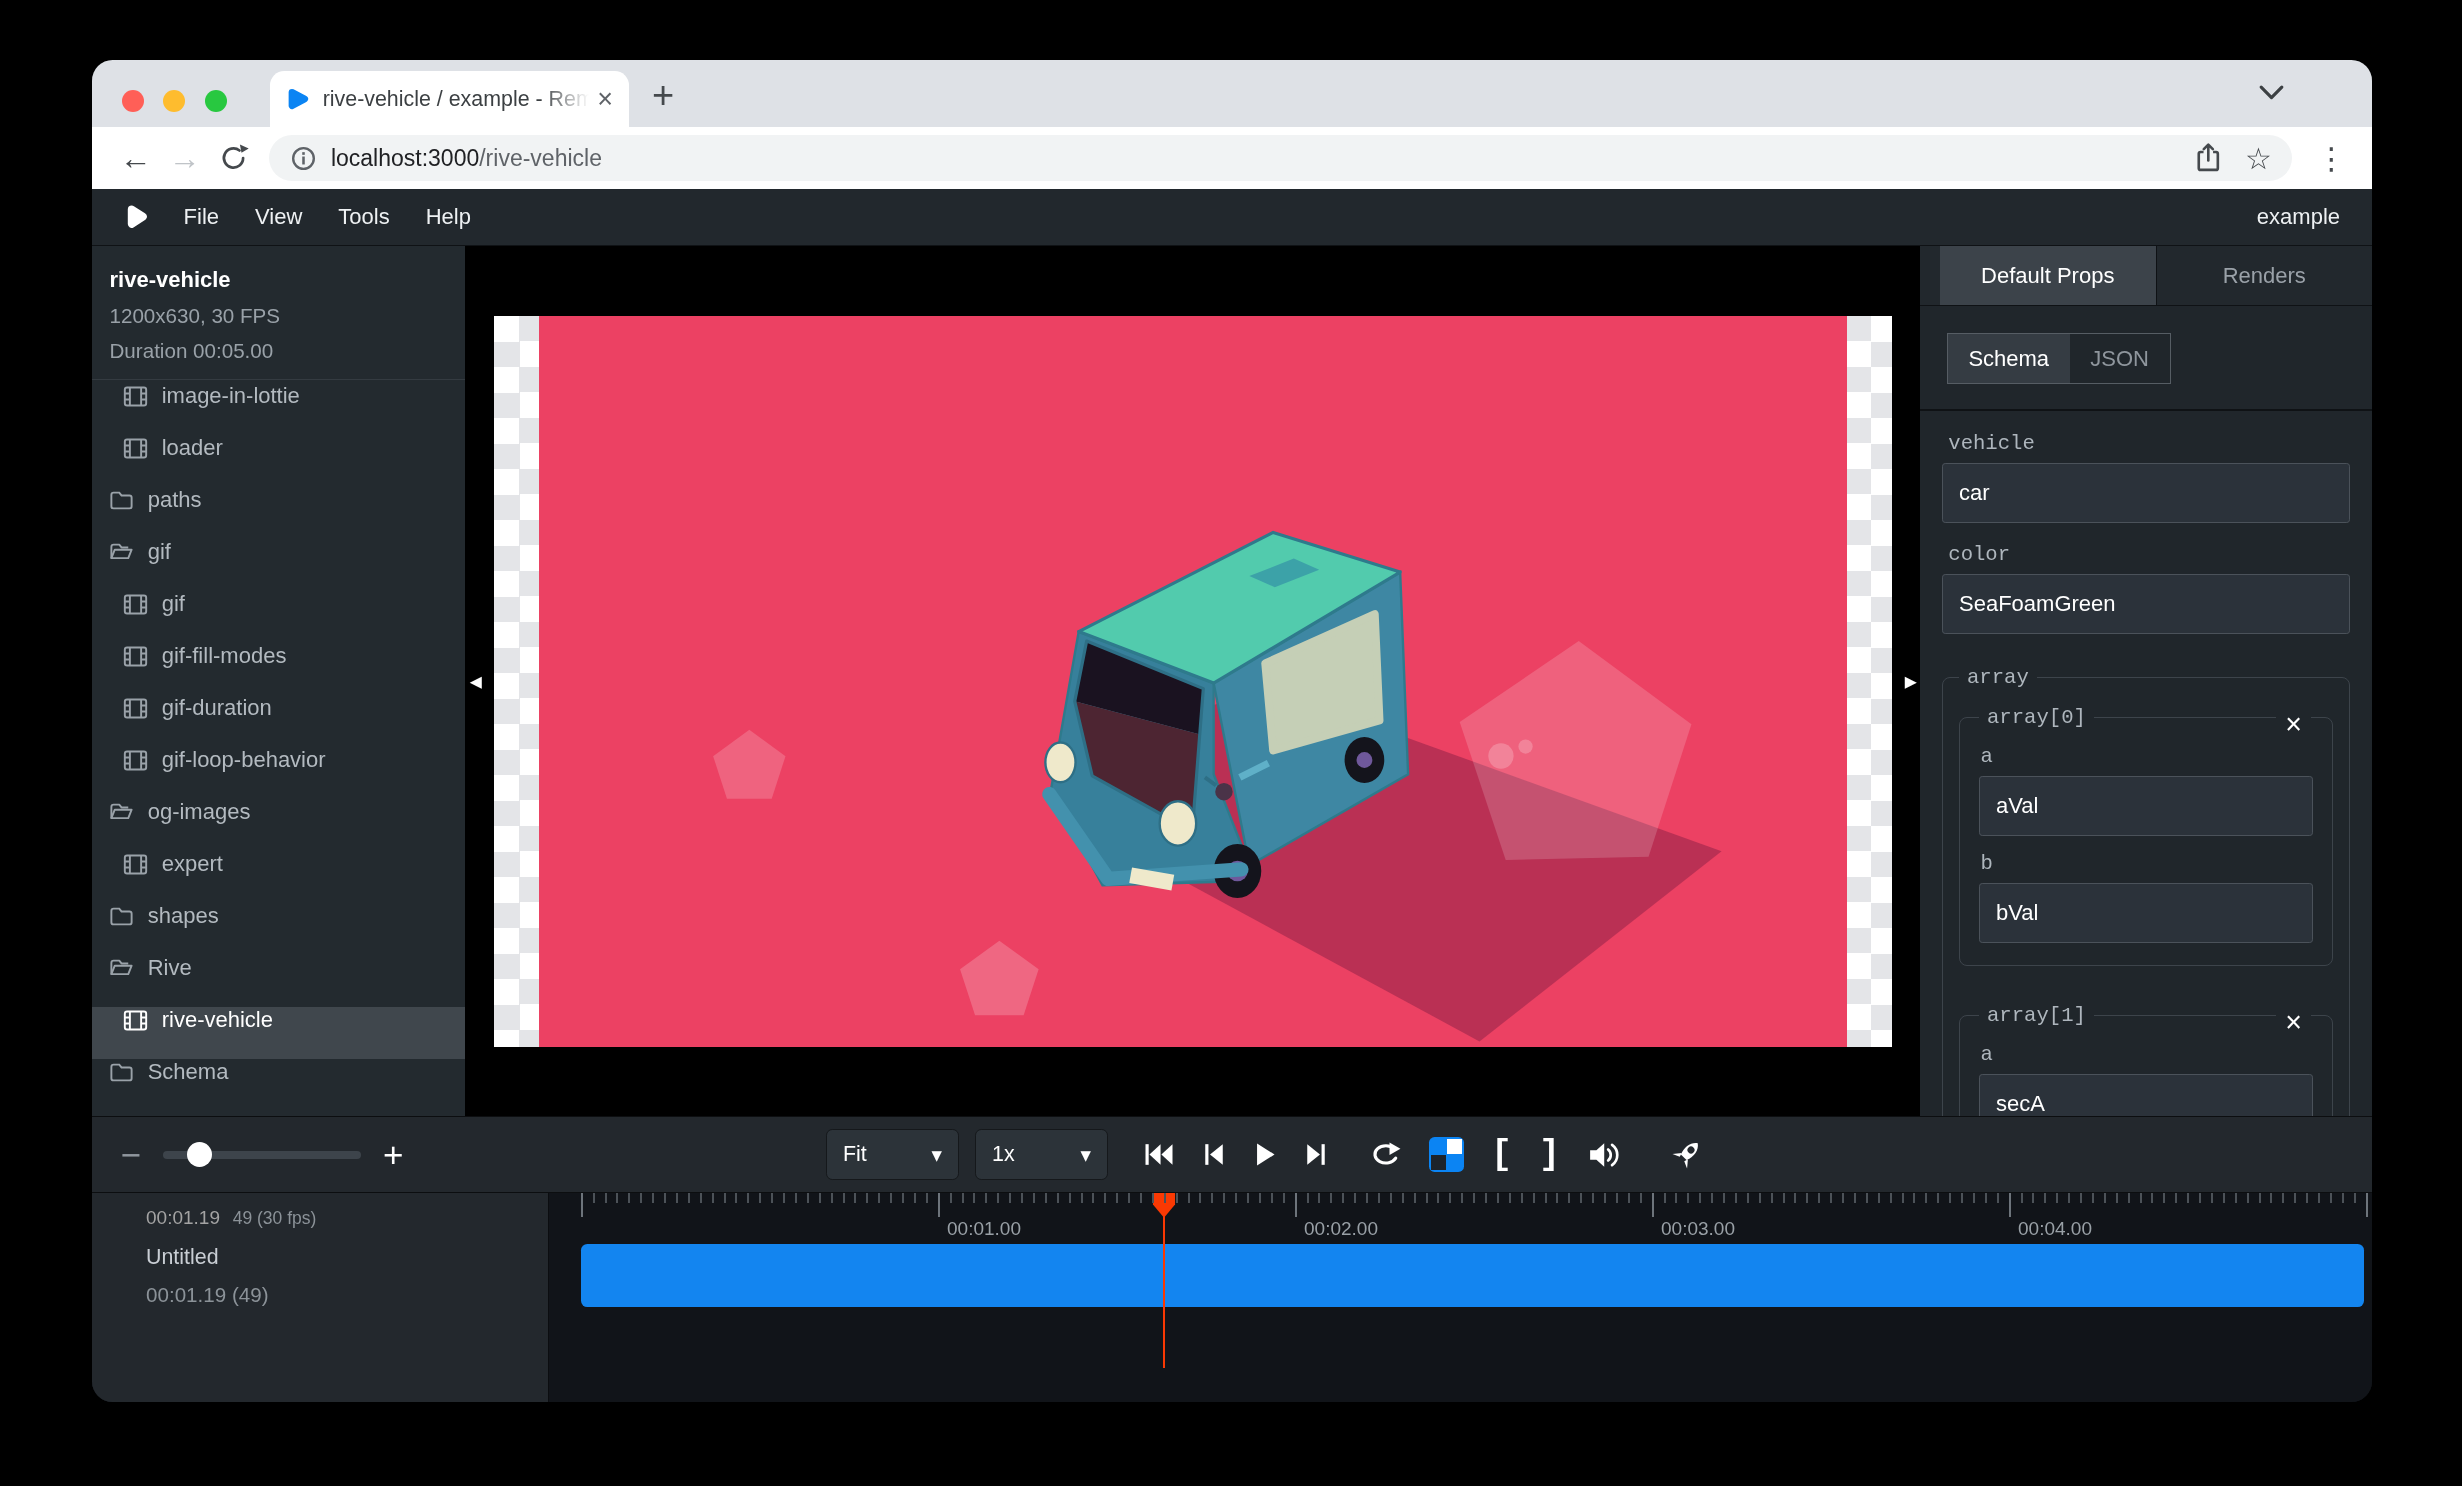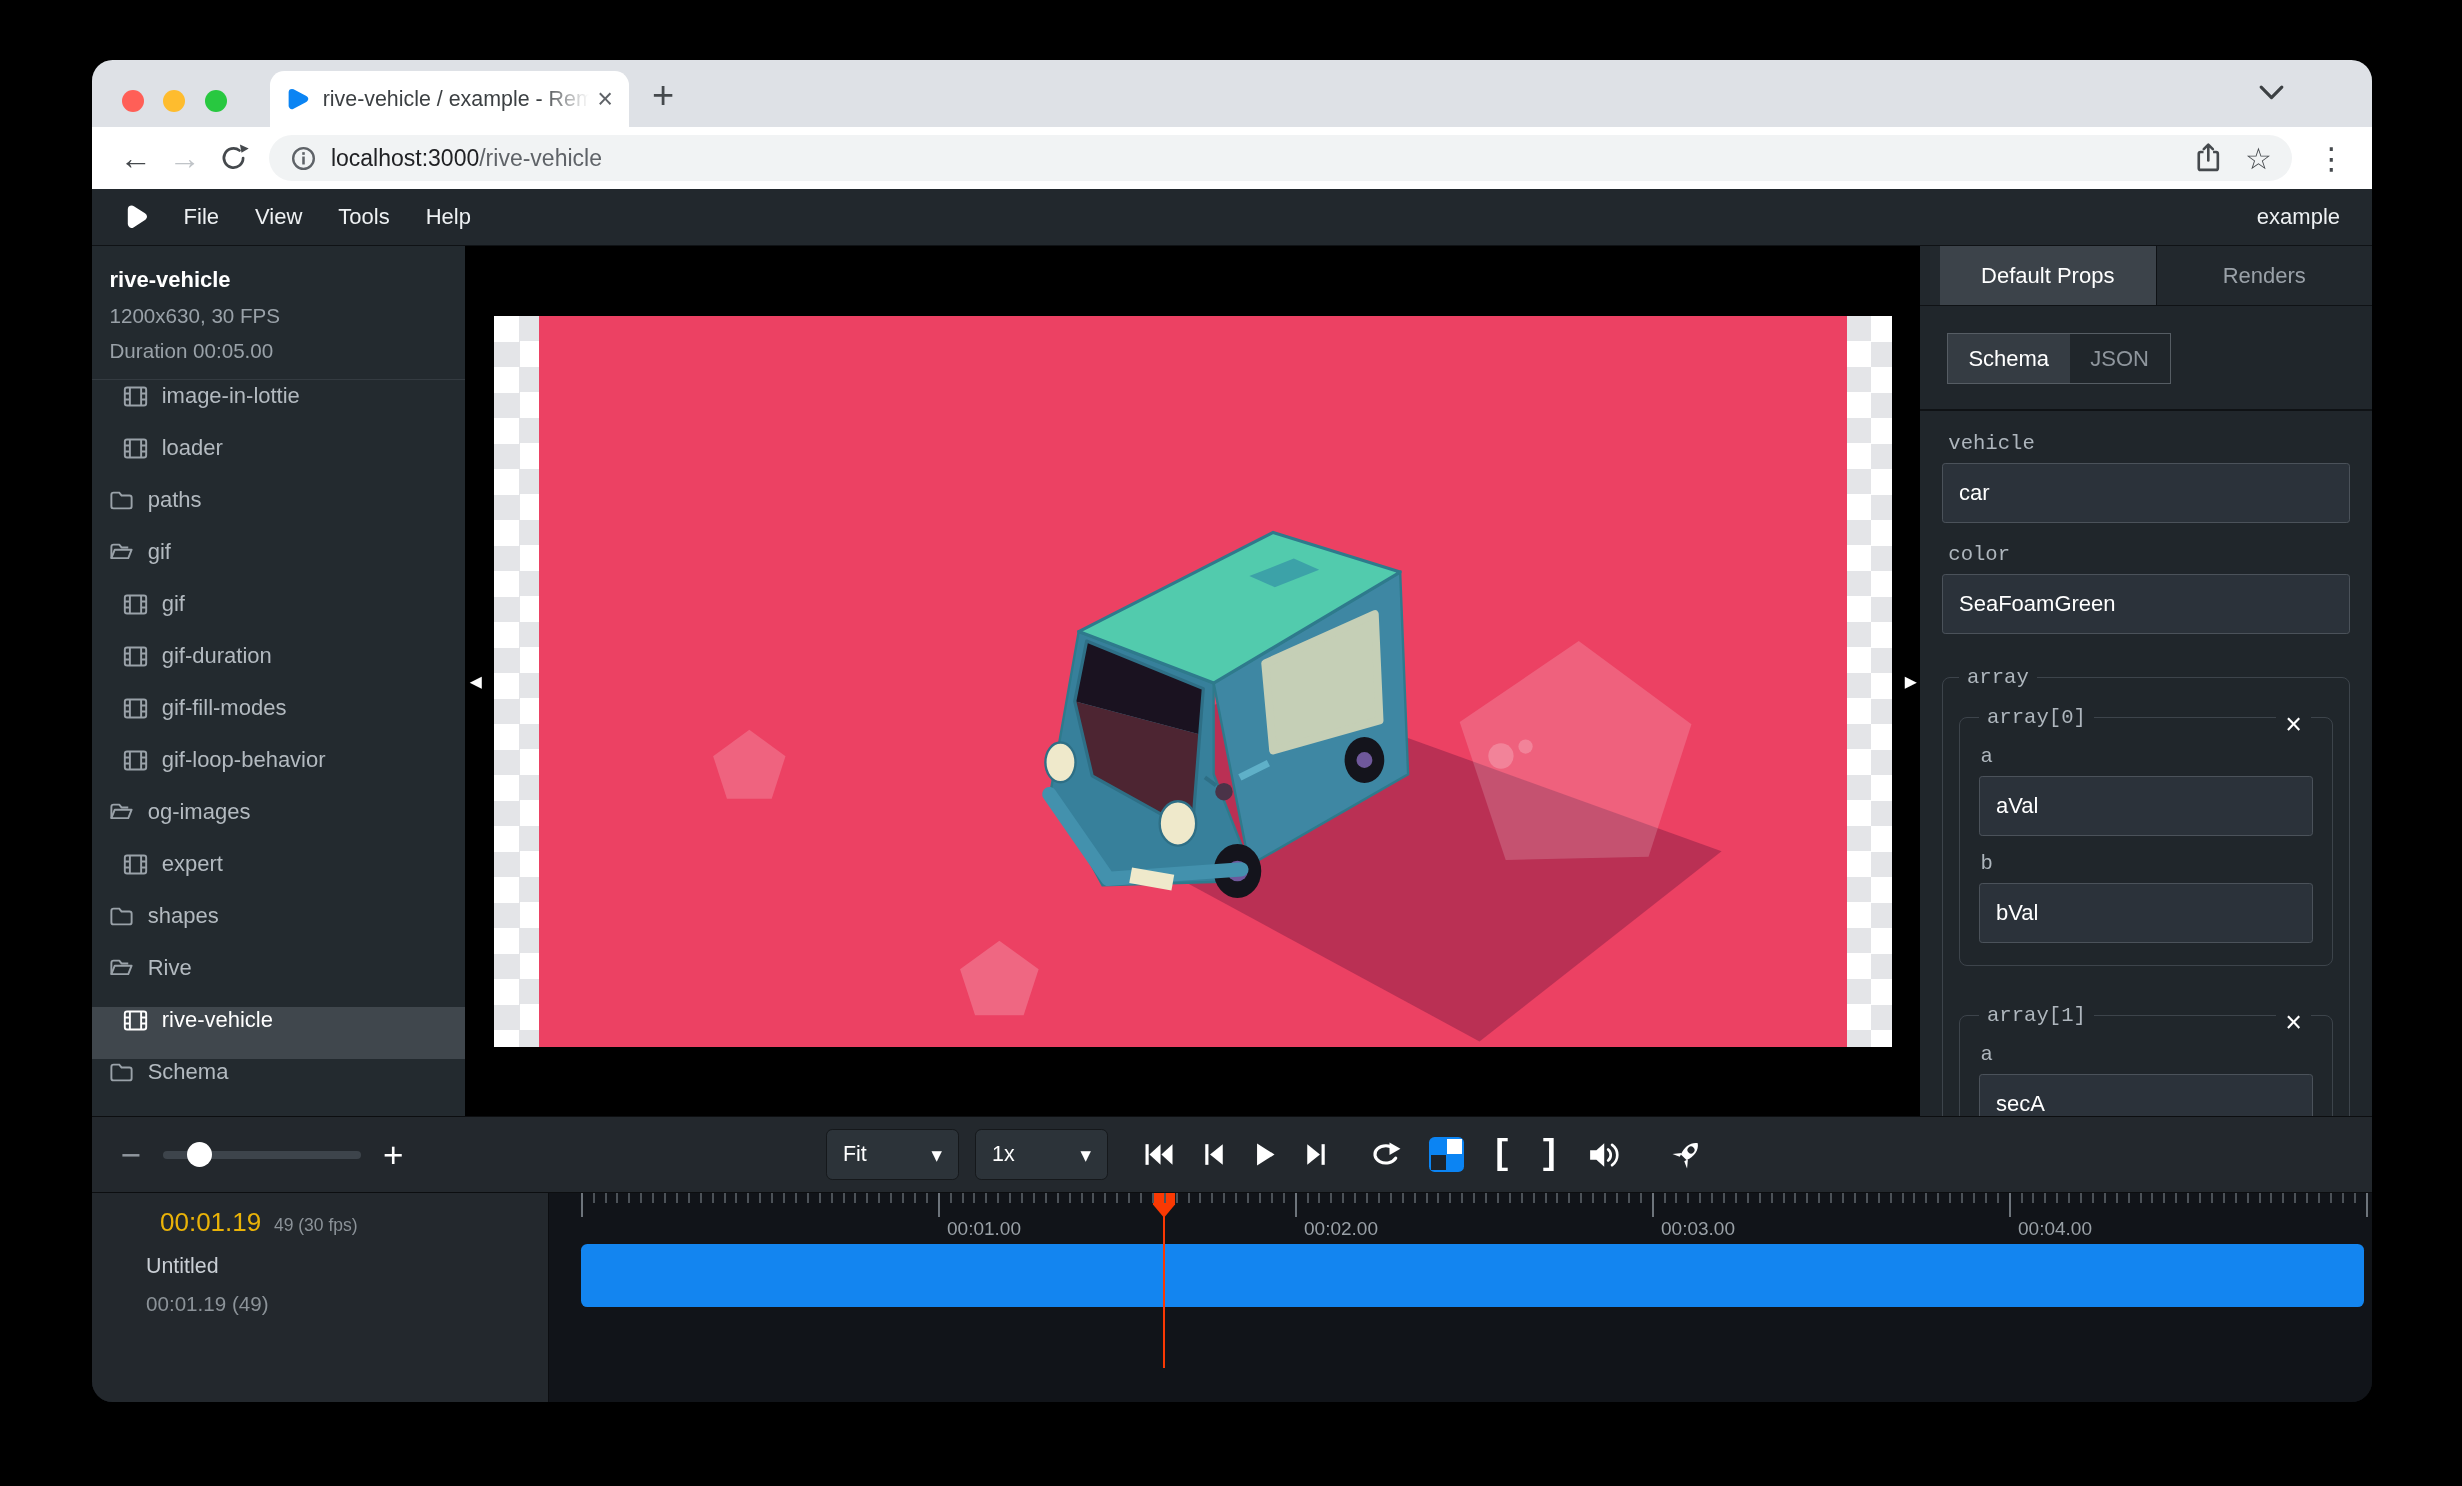--- a/index.html
+++ b/index.html
@@ -123,21 +123,21 @@
   .bracket { font-size:35px; font-weight:bold; color:#fff; font-family:"Liberation Mono", monospace; }
   .checkic { width:35px; height:35px; background:#0b84f3; border-radius:5.6px; position:relative; }
   .checkic .q1 { position:absolute; right:2.4px; top:2.4px; width:14.3px; height:14.3px; background:#fff; }
   .checkic .q2 { position:absolute; left:2.4px; bottom:2.4px; width:14.3px; height:14.3px; background:#1d232b; }
 
   
   .timeline { height:209px; display:flex; background:#111419; flex:none; }
   .tlleft { width:457px; background:#23282d; border-right:1.6px solid #0b0d10;
             padding:14.3px 0 0 54px; flex:none; }
   .tlrow1 { display:flex; align-items:baseline; }
-  .tc { font-size:26px; color:#eab308;margin-left:14px; }
+  .tc { font-size:19px; color:#a3a3a3; }
   .fi { font-size:17.5px; color:#8b9298; margin-left:12.7px; }
   .tname { font-size:21.4px; color:#c9ced4; margin-top:16px; }
   .ttime { font-size:20.6px; color:#8b9298; margin-top:12.7px; }
   .tlright { flex:1; position:relative; overflow:hidden; }
   .tick { position:absolute; top:0; width:1.6px; height:9.5px; background:#4c5258; }
   .tick.major { height:24px; background:#6d747b; }
   .rlabel { position:absolute; top:25.4px; font-size:19px; color:#99a0a6; }
   .track { position:absolute; left:32px; right:8px; top:51px; height:63px;
            background:#1385f0; border-radius:6.3px; }
   .phline { position:absolute; top:9.5px; width:2.4px; height:165px; background:#fa3903; }
@@ -252,30 +252,30 @@
               </svg>
             <span>gif</span>
           </div>
           <div class="sitem ind1">
             <svg width="27" height="27" viewBox="0 0 24 24">
                 <g fill="none" stroke="currentColor" stroke-width="1.7">
                   <rect x="2.5" y="4" width="19" height="16" rx="2"></rect>
                   <path d="M7,4 V20 M17,4 V20 M2.5,9.3 H7 M2.5,14.6 H7 M17,9.3 H21.5 M17,14.6 H21.5"></path>
                 </g>
               </svg>
+            <span>gif-fill-modes</span>
+          </div>
+          <div class="sitem ind1">
+            <svg width="27" height="27" viewBox="0 0 24 24">
+                <g fill="none" stroke="currentColor" stroke-width="1.7">
+                  <rect x="2.5" y="4" width="19" height="16" rx="2"></rect>
+                  <path d="M7,4 V20 M17,4 V20 M2.5,9.3 H7 M2.5,14.6 H7 M17,9.3 H21.5 M17,14.6 H21.5"></path>
+                </g>
+              </svg>
             <span>gif-duration</span>
-          </div>
-          <div class="sitem ind1">
-            <svg width="27" height="27" viewBox="0 0 24 24">
-                <g fill="none" stroke="currentColor" stroke-width="1.7">
-                  <rect x="2.5" y="4" width="19" height="16" rx="2"></rect>
-                  <path d="M7,4 V20 M17,4 V20 M2.5,9.3 H7 M2.5,14.6 H7 M17,9.3 H21.5 M17,14.6 H21.5"></path>
-                </g>
-              </svg>
-            <span>gif-fill-modes</span>
           </div>
           <div class="sitem ind1">
             <svg width="27" height="27" viewBox="0 0 24 24">
                 <g fill="none" stroke="currentColor" stroke-width="1.7">
                   <rect x="2.5" y="4" width="19" height="16" rx="2"></rect>
                   <path d="M7,4 V20 M17,4 V20 M2.5,9.3 H7 M2.5,14.6 H7 M17,9.3 H21.5 M17,14.6 H21.5"></path>
                 </g>
               </svg>
             <span>gif-loop-behavior</span>
           </div>

